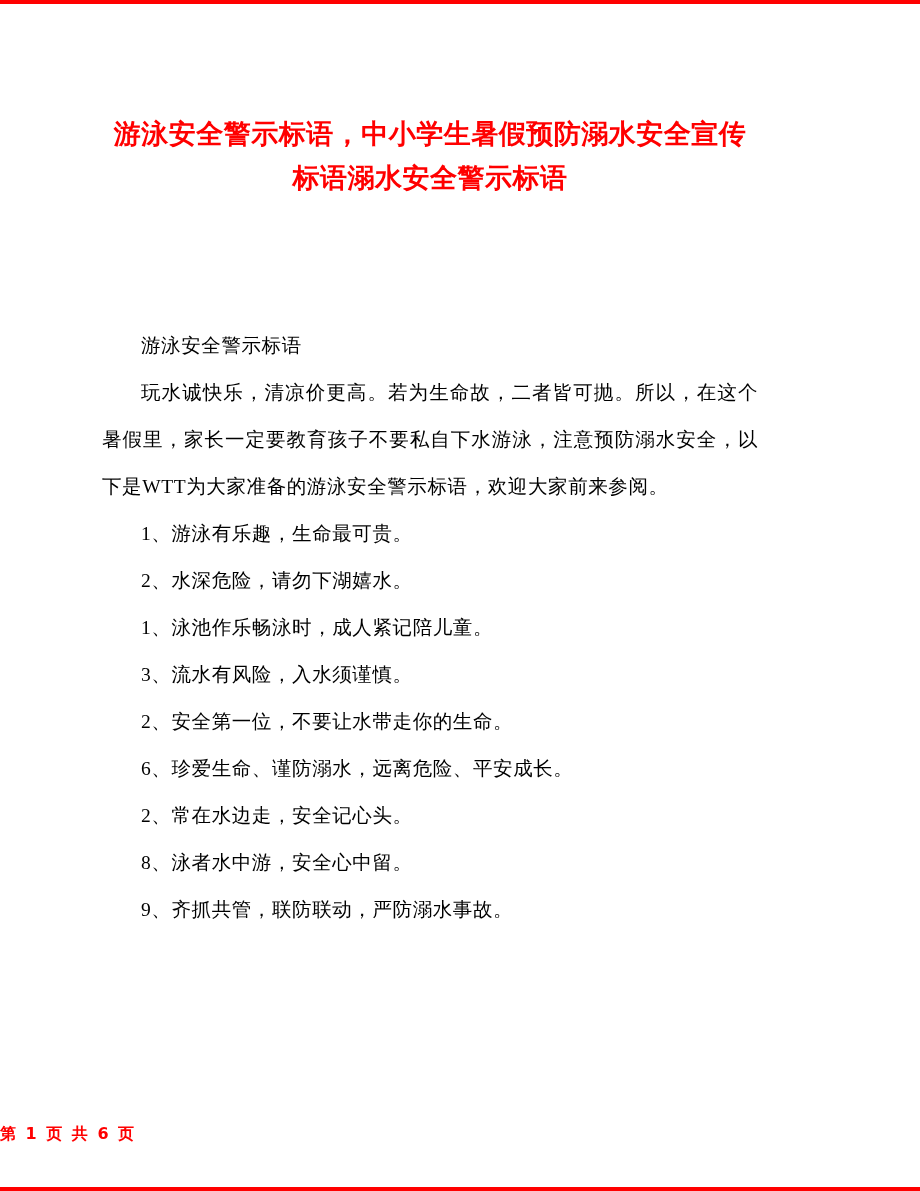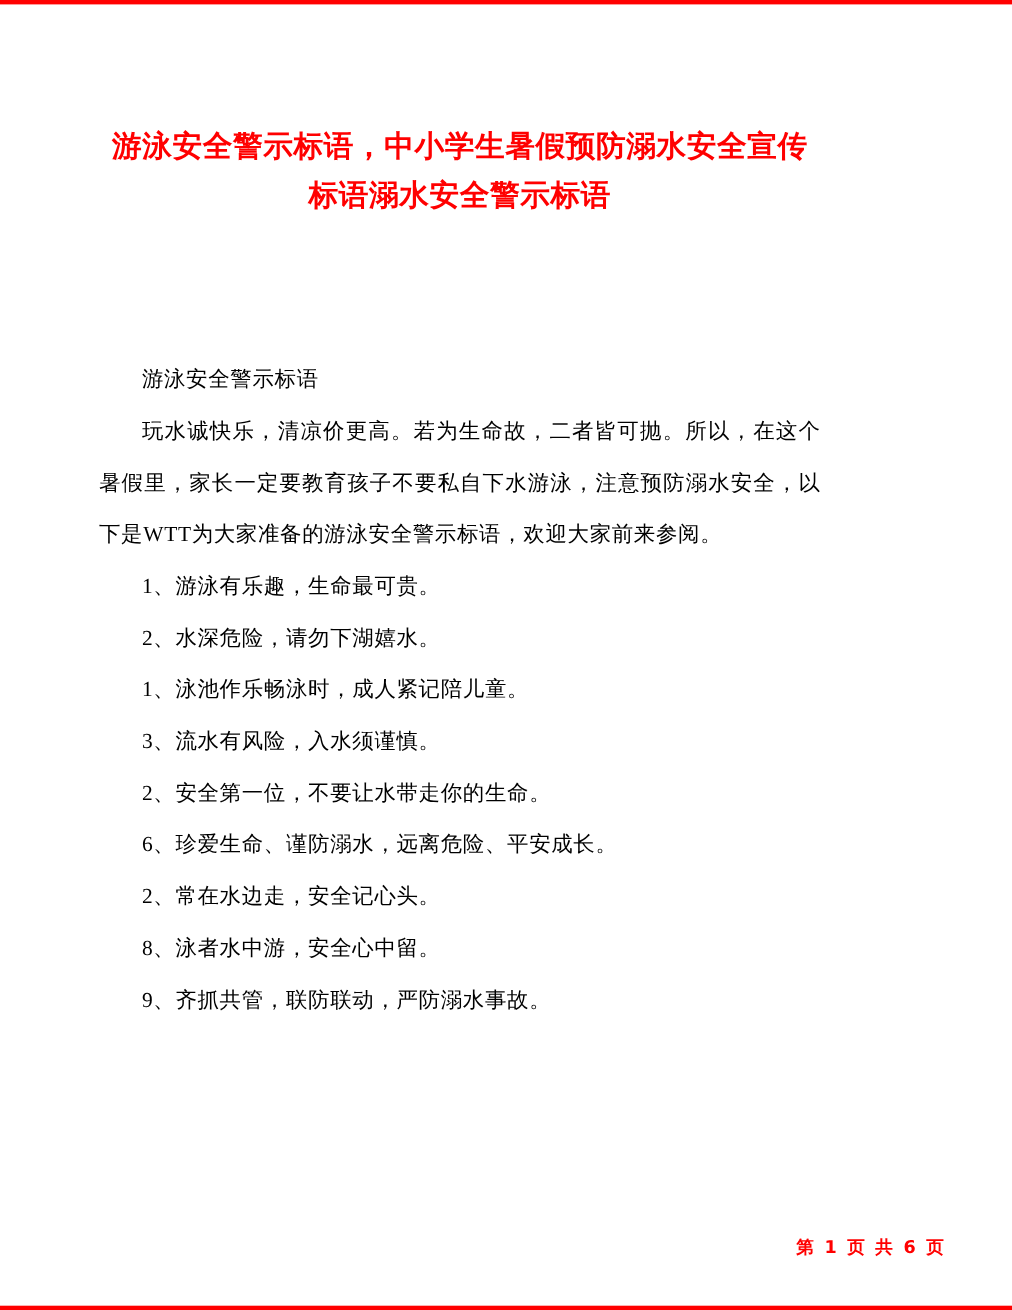--- a/index.html
+++ b/index.html
@@ -22,21 +22,21 @@
     left: 0;
     width: 920px;
     height: 4px;
     background: #ff0000;
   }
   .border-top { top: 0; }
   .border-bottom { bottom: 0; }
 
   .content {
     position: absolute;
-    left: 0;
+    left: 12px;
     top: 0;
     width: 836px;
     padding: 0 90px;
     box-sizing: border-box;
   }
 
   .doc-title {
     margin: 0;
     padding-top: 112px;
     font-family: "DejaVu Sans", "Liberation Sans", sans-serif;
@@ -73,21 +73,21 @@
     text-indent: 2em;
     letter-spacing: 0.6px;
     line-height: 47px;
   }
 
   .footer {
     position: absolute;
     left: 0;
     bottom: 46px;
     width: 860px;
-    text-align: right;
+    text-align: left;
     color: #ff0000;
     font-family: "DejaVu Sans", "Liberation Sans", sans-serif;
     font-size: 16px;
     font-weight: bold;
     letter-spacing: 2px;
   }
   .footer span { display: inline-block; }
 </style>
 </head>
 <body>

